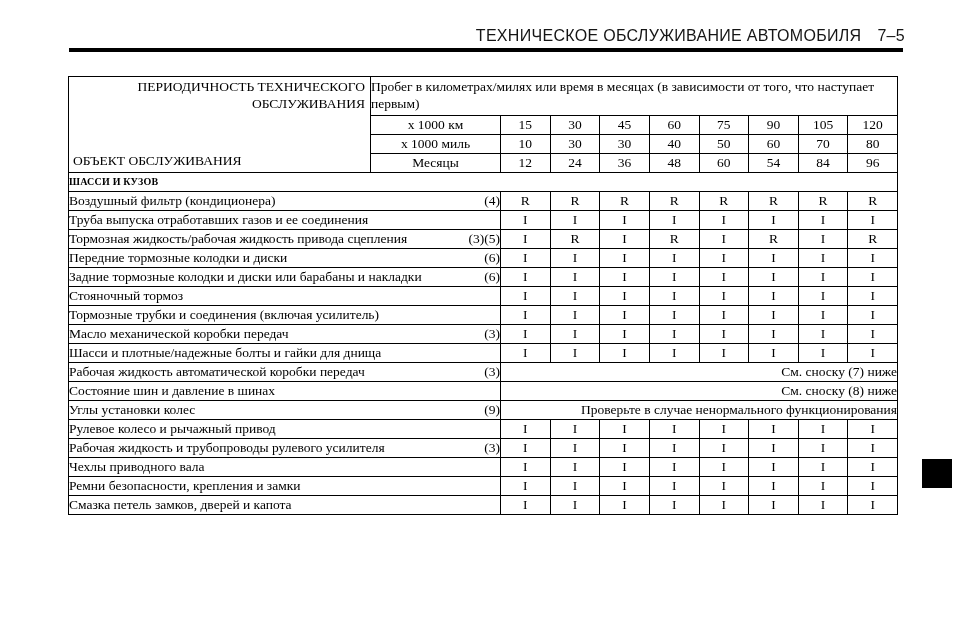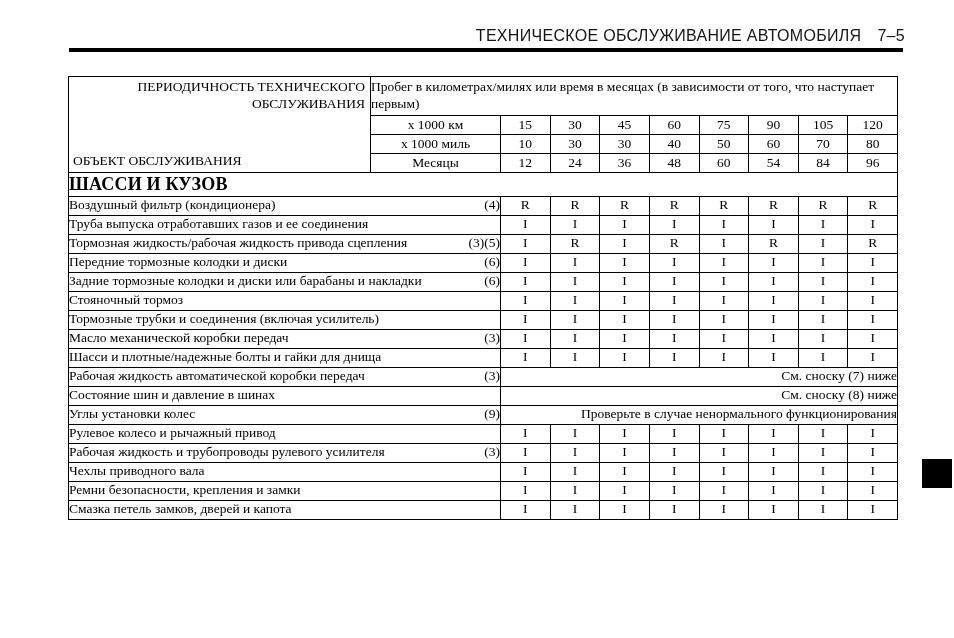--- a/index.html
+++ b/index.html
@@ -26,21 +26,21 @@
   }
   table.sched td { border:1px solid #000; padding:0; overflow:hidden; }
   .obj-cell { position:relative; vertical-align:top; }
   .obj-top   { text-align:right; padding:2px 5px 0 20px; }
   .obj-bottom{ position:absolute; left:4px; bottom:2px; white-space:nowrap;margin-top:20px; }
   .mileage-cell { height:38px; text-align:left; padding:1px 12px; }
   tr.interval-row td { height:18px; }
   .int-label { text-align:center; }
   .num { text-align:center; }
   .section-cell {
-    height:18px; font-weight:bold; font-size:18px;
+    height:18px; font-weight:bold; font-size:10px;
     padding:1px 4px; letter-spacing:0.2px;
   }
   tr.item-row td { height:18px; }
   .item-cell { padding:0 4px; white-space:nowrap; }
   .item-note { float:right; padding-left:6px; }
   .span-cell { text-align:right; }
   .tab-marker {
     position:absolute; left:922px; top:459px;
     width:30px; height:29px;
   }

